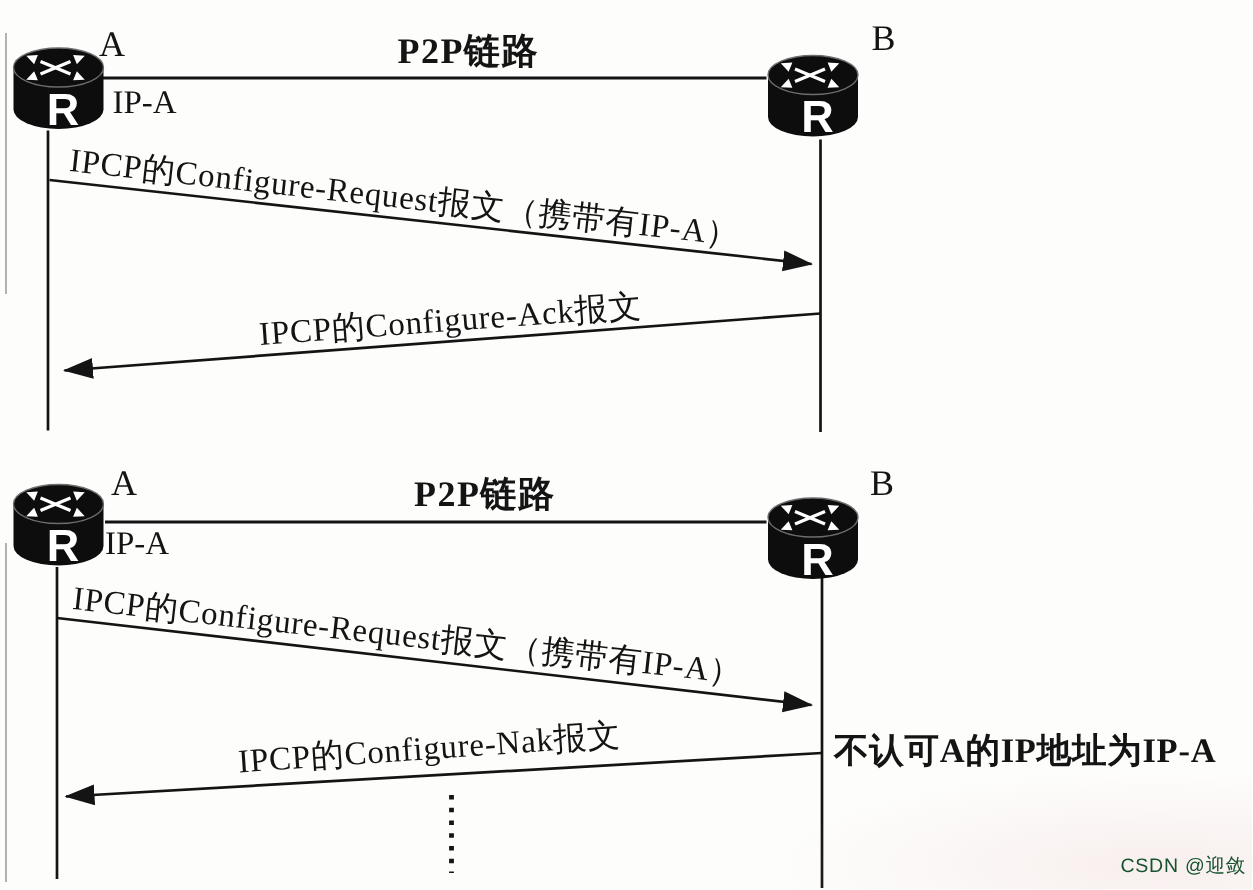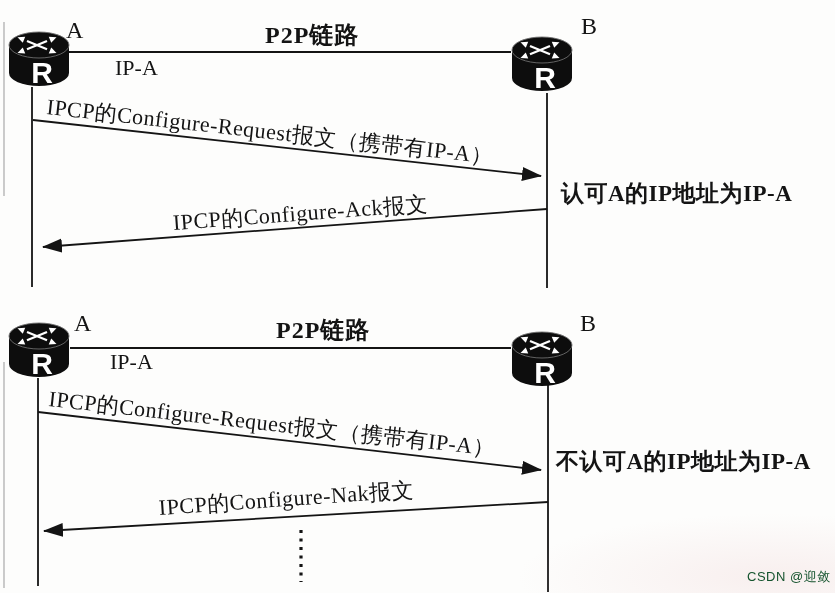--- a/index.html
+++ b/index.html
@@ -9,21 +9,21 @@
     width:835px;height:593px;
     background:#fdfdfc;
     overflow:hidden;
     font-family:"Liberation Serif", serif;
     color:#141414;
   }
   .lines{position:absolute;left:0;top:0;}
   .router{position:absolute;width:66px;height:60px;}
   .lbl{position:absolute;white-space:nowrap;line-height:1.1;}
   .endpoint-name{font-size:24px;}
-  .ip-label{font-size:22px;margin-left:40px;}
+  .ip-label{font-size:22px;}
   .link-label{font-size:24px;font-weight:700;letter-spacing:1px;}
   .msg{font-size:22px;letter-spacing:0.5px;transform-origin:0 0;}
   .annotation{font-size:23px;font-weight:bold;letter-spacing:0.5px;}
   .watermark{
     font-family:"Liberation Sans", sans-serif;
     font-size:13px;color:#14532d;letter-spacing:0.5px;
   }
   .corner-tint{
     position:absolute;right:0;bottom:0;width:320px;height:80px;
     background:radial-gradient(ellipse at 80% 80%, rgba(236,206,206,0.30), rgba(236,206,206,0) 70%);
@@ -95,21 +95,20 @@
     </svg>
   </div>
 
   <div class="lbl endpoint-name" style="left:66px;top:17px;">A</div>
   <div class="lbl ip-label" style="left:75px;top:56px;">IP-A</div>
   <div class="lbl link-label" style="left:265px;top:22px;">P2P链路</div>
   <div class="lbl endpoint-name" style="left:581px;top:13px;">B</div>
 
   <div class="lbl msg" style="left:48px;top:95px;transform:rotate(6.4deg);">IPCP的Configure-Request报文（携带有IP-A）</div>
   <div class="lbl msg" style="left:172px;top:211px;transform:rotate(-4.2deg);">IPCP的Configure-Ack报文</div>
-  <div class="lbl annotation" style="left:561px;top:181px;">认可A的IP地址为IP-A</div>
 
   <div class="router" style="left:6px;top:321px;">
     <svg width="66" height="60" viewBox="0 0 66 60">
       <path d="M3,15 V43 A30,13 0 0 0 63,43 V15 Z" fill="#0d0d0d"></path>
       <ellipse cx="33" cy="15" rx="30" ry="13" fill="#0d0d0d" stroke="#6d6d6d" stroke-width="0.9"></ellipse>
       <g stroke="#fff" stroke-width="2.2">
         <path d="M21,19.3 L41,11"></path>
           <path d="M21,11 L41,19.3"></path>
       </g>
       <g fill="#fff">
@@ -140,18 +139,18 @@
     </svg>
   </div>
 
   <div class="lbl endpoint-name" style="left:74px;top:310px;">A</div>
   <div class="lbl ip-label" style="left:70px;top:350px;">IP-A</div>
   <div class="lbl link-label" style="left:276px;top:317px;">P2P链路</div>
   <div class="lbl endpoint-name" style="left:580px;top:310px;">B</div>
 
   <div class="lbl msg" style="left:50px;top:387px;transform:rotate(6.4deg);">IPCP的Configure-Request报文（携带有IP-A）</div>
   <div class="lbl msg" style="left:158px;top:496px;transform:rotate(-4deg);">IPCP的Configure-Nak报文</div>
-  <div class="lbl annotation" style="left:556px;top:449px;">不认可A的IP地址为IP-A</div>
+  <div class="lbl annotation" style="left:556px;top:488px;">不认可A的IP地址为IP-A</div>
 
   <div class="corner-tint"></div>
   <div class="lbl watermark" style="left:747px;top:570px;">CSDN @迎敛</div>
 
 </div>
 
 </body></html>

